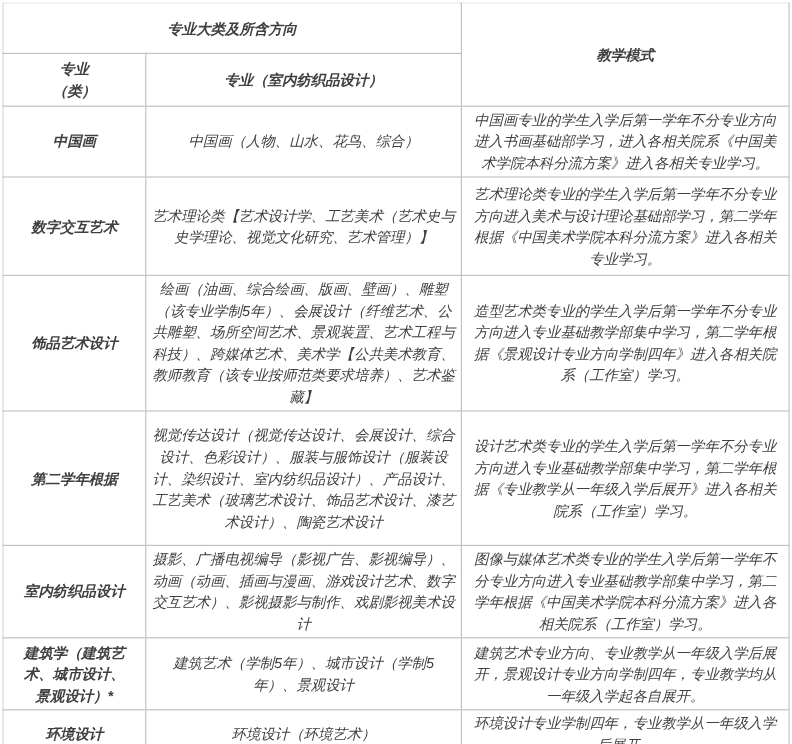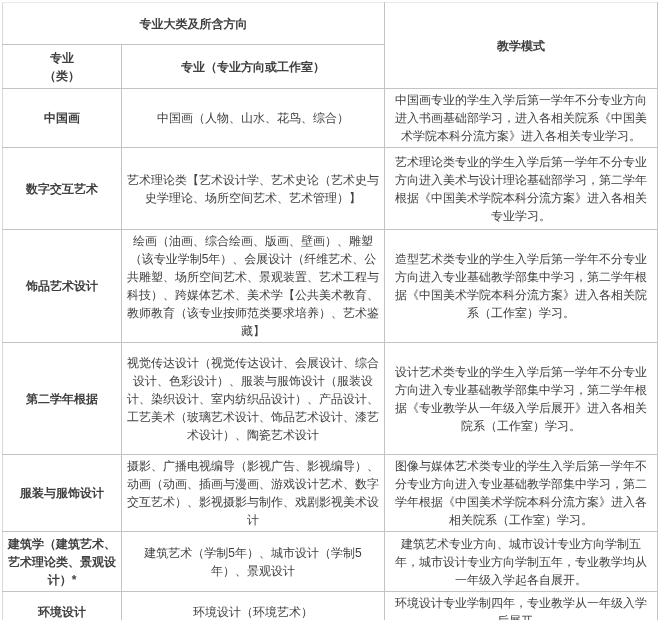--- a/index.html
+++ b/index.html
@@ -29,33 +29,34 @@
   table.majors td, table.majors th {
     border: 1px solid #c3c3c3;
     font-size: 12px;
     line-height: 18px;
     text-align: center;
     vertical-align: middle;
     padding: 2px 5px;
     font-weight: normal;
     word-break: break-all;
     overflow: hidden;
+    font-style: italic;
   }
   table.majors tr.row-head1 { height: 42px; }
   table.majors tr.row-head2 { height: 44px; }
   table.majors tr.r0 { height: 55px; }
   table.majors tr.r1 { height: 82px; }
   table.majors tr.r2 { height: 94px; }
   table.majors tr.r3 { height: 112px; }
   table.majors tr.r4 { height: 77px; }
   table.majors tr.r5 { height: 60px; }
   table.majors tr.r6 { height: 41px; }
 
   table.majors th { font-weight: bold; }
-  table.majors td.cat { font-weight: bold; padding: 2px 1px; }
+  table.majors td.cat { font-weight: bold; padding: 2px 13px; }
 
   th.head-cat {
     text-align: left;
     padding-left: 17px;
     line-height: 22px;
     white-space: pre-line;
   }
   
   table.majors tr:first-child th { border-top-color: #e9e9e9; }
   table.majors tr td:first-child, table.majors tr th:first-child { border-left-color: #d9d9d9; }
@@ -71,52 +72,52 @@
       <col style="width:273px">
     </colgroup>
     <tbody>
       <tr class="row-head1">
         <th colspan="2">专业大类及所含方向</th>
         <th rowspan="2">教学模式</th>
       </tr>
       <tr class="row-head2">
         <th class="head-cat">专业
 （类）</th>
-        <th>专业（专业方向或工作室）</th>
+        <th>专业（室内纺织品设计）</th>
       </tr>
 
       <tr class="r0">
         <td class="cat">中国画</td>
         <td>中国画（人物、山水、花鸟、综合）</td>
         <td>中国画专业的学生入学后第一学年不分专业方向进入书画基础部学习，进入各相关院系《中国美术学院本科分流方案》进入各相关专业学习。</td>
       </tr>
       <tr class="r1">
         <td class="cat">数字交互艺术</td>
-        <td>艺术理论类【艺术设计学、艺术史论（艺术史与史学理论、场所空间艺术、艺术管理）】</td>
+        <td>艺术理论类【艺术设计学、工艺美术（艺术史与史学理论、视觉文化研究、艺术管理）】</td>
         <td>艺术理论类专业的学生入学后第一学年不分专业方向进入美术与设计理论基础部学习，第二学年根据《中国美术学院本科分流方案》进入各相关专业学习。</td>
       </tr>
       <tr class="r2">
         <td class="cat">饰品艺术设计</td>
         <td>绘画（油画、综合绘画、版画、壁画）、雕塑（该专业学制5年）、会展设计（纤维艺术、公共雕塑、场所空间艺术、景观装置、艺术工程与科技）、跨媒体艺术、美术学【公共美术教育、教师教育（该专业按师范类要求培养）、艺术鉴藏】</td>
-        <td>造型艺术类专业的学生入学后第一学年不分专业方向进入专业基础教学部集中学习，第二学年根据《中国美术学院本科分流方案》进入各相关院系（工作室）学习。</td>
+        <td>造型艺术类专业的学生入学后第一学年不分专业方向进入专业基础教学部集中学习，第二学年根据《景观设计专业方向学制四年》进入各相关院系（工作室）学习。</td>
       </tr>
       <tr class="r3">
         <td class="cat">第二学年根据</td>
         <td>视觉传达设计（视觉传达设计、会展设计、综合设计、色彩设计）、服装与服饰设计（服装设计、染织设计、室内纺织品设计）、产品设计、工艺美术（玻璃艺术设计、饰品艺术设计、漆艺术设计）、陶瓷艺术设计</td>
         <td>设计艺术类专业的学生入学后第一学年不分专业方向进入专业基础教学部集中学习，第二学年根据《专业教学从一年级入学后展开》进入各相关院系（工作室）学习。</td>
       </tr>
       <tr class="r4">
-        <td class="cat">服装与服饰设计</td>
+        <td class="cat">室内纺织品设计</td>
         <td>摄影、广播电视编导（影视广告、影视编导）、动画（动画、插画与漫画、游戏设计艺术、数字交互艺术）、影视摄影与制作、戏剧影视美术设计</td>
         <td>图像与媒体艺术类专业的学生入学后第一学年不分专业方向进入专业基础教学部集中学习，第二学年根据《中国美术学院本科分流方案》进入各相关院系（工作室）学习。</td>
       </tr>
       <tr class="r5">
-        <td class="cat">建筑学（建筑艺术、艺术理论类、景观设计）*</td>
+        <td class="cat">建筑学（建筑艺术、城市设计、景观设计）*</td>
         <td>建筑艺术（学制5年）、城市设计（学制5年）、景观设计</td>
-        <td>建筑艺术专业方向、城市设计专业方向学制五年，城市设计专业方向学制五年，专业教学均从一年级入学起各自展开。</td>
+        <td>建筑艺术专业方向、专业教学从一年级入学后展开，景观设计专业方向学制四年，专业教学均从一年级入学起各自展开。</td>
       </tr>
       <tr class="r6">
         <td class="cat">环境设计</td>
         <td>环境设计（环境艺术）</td>
         <td>环境设计专业学制四年，专业教学从一年级入学后展开。</td>
       </tr>
 
     </tbody>
   </table>
 </div>

